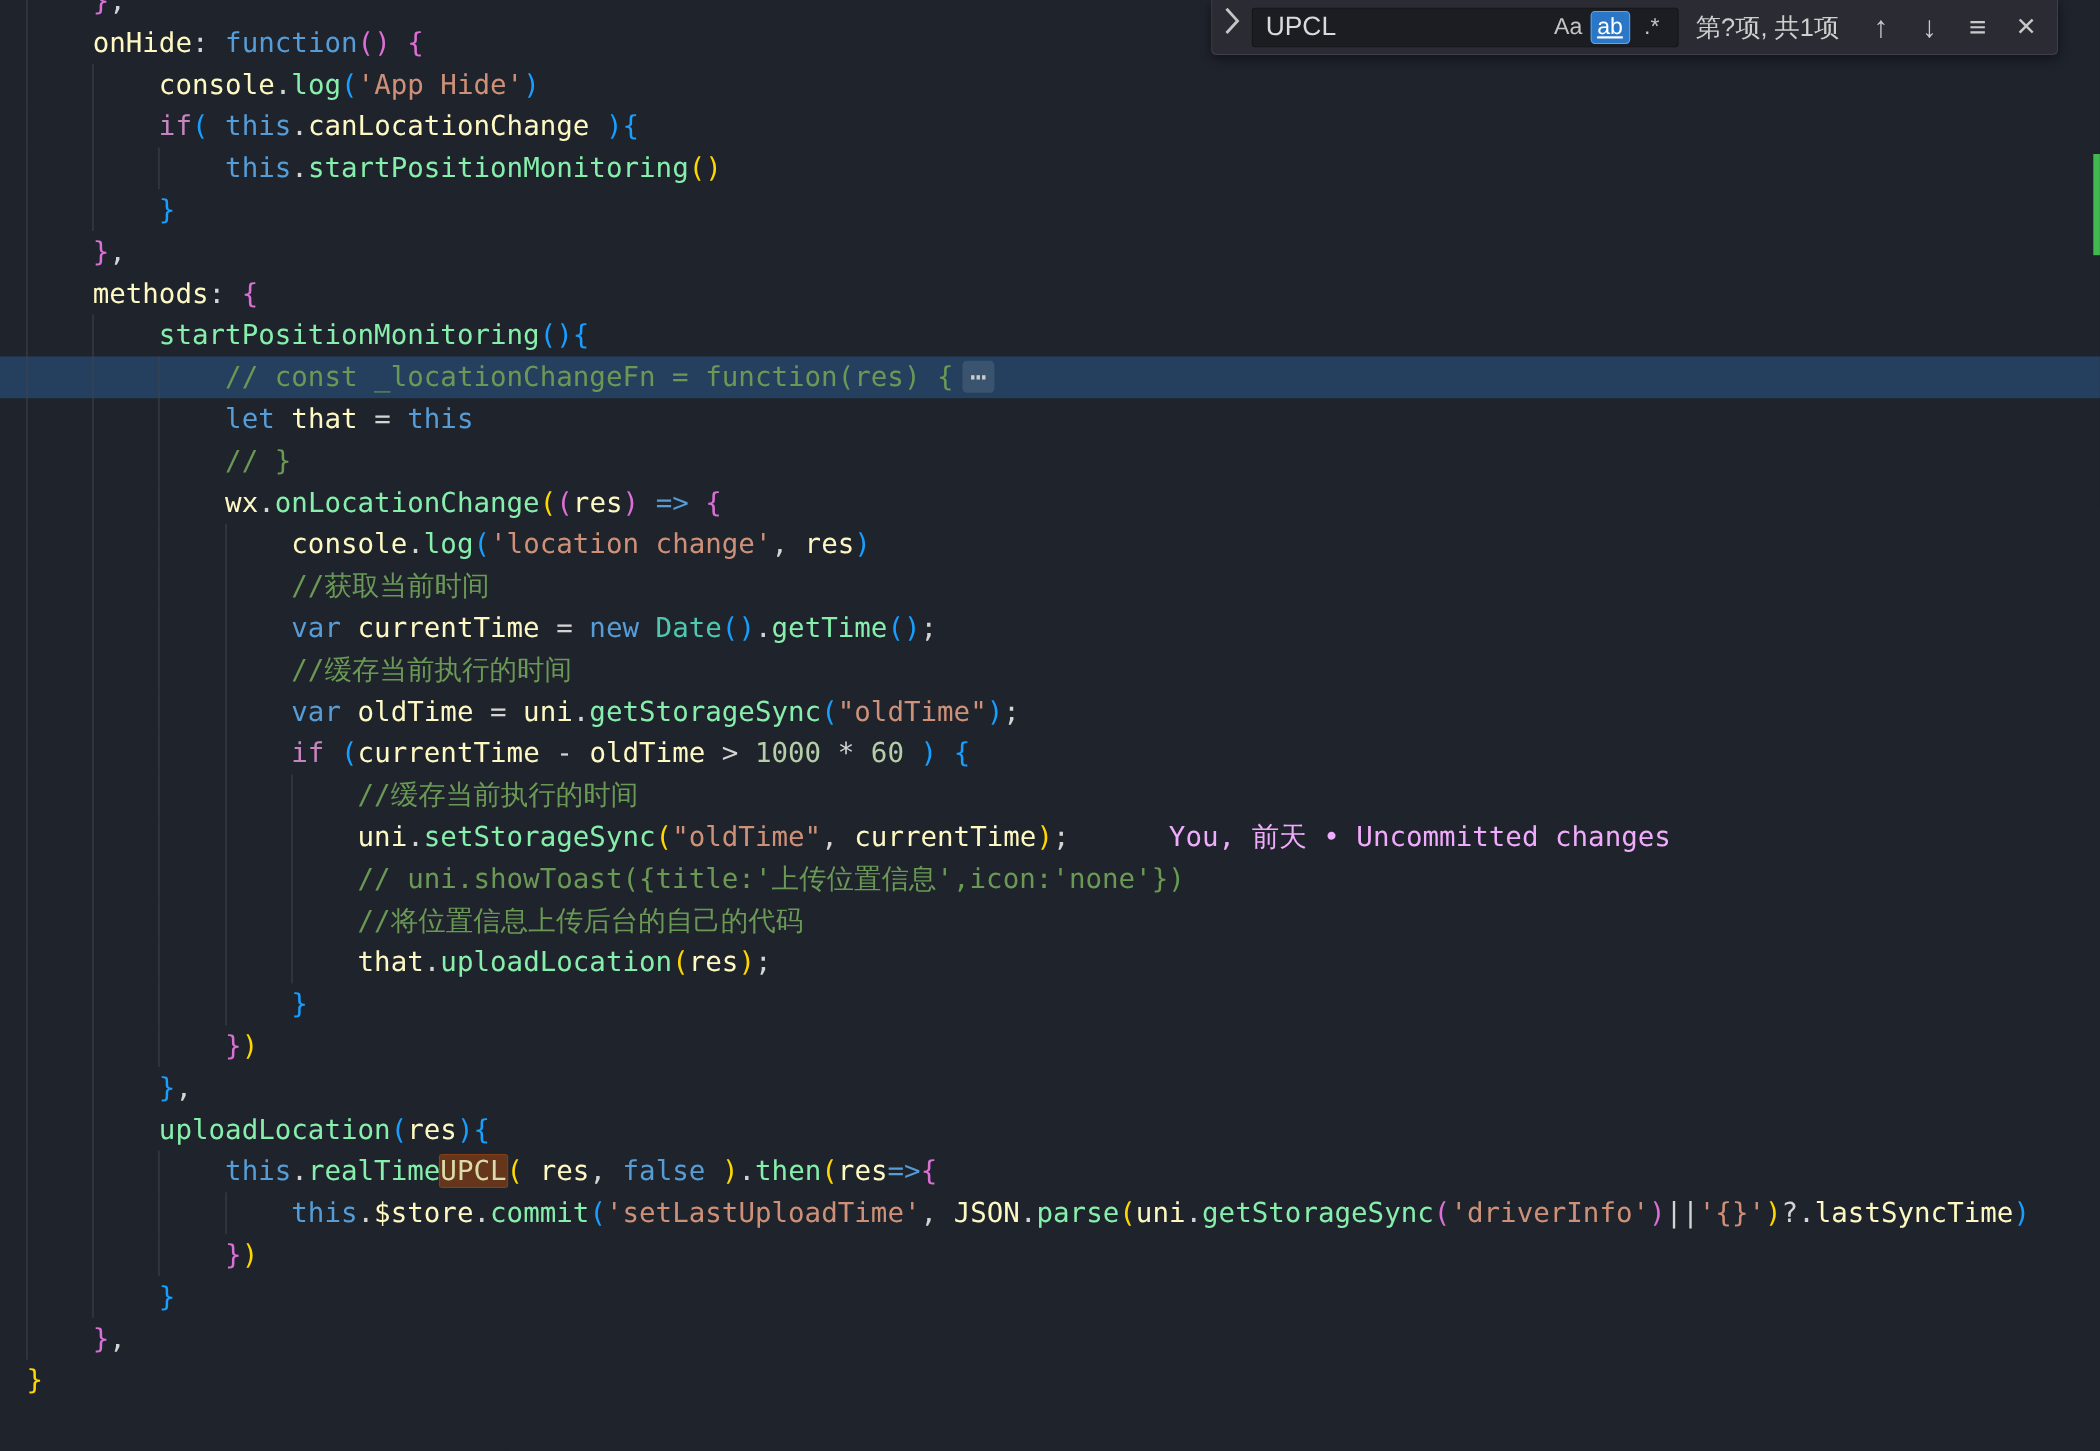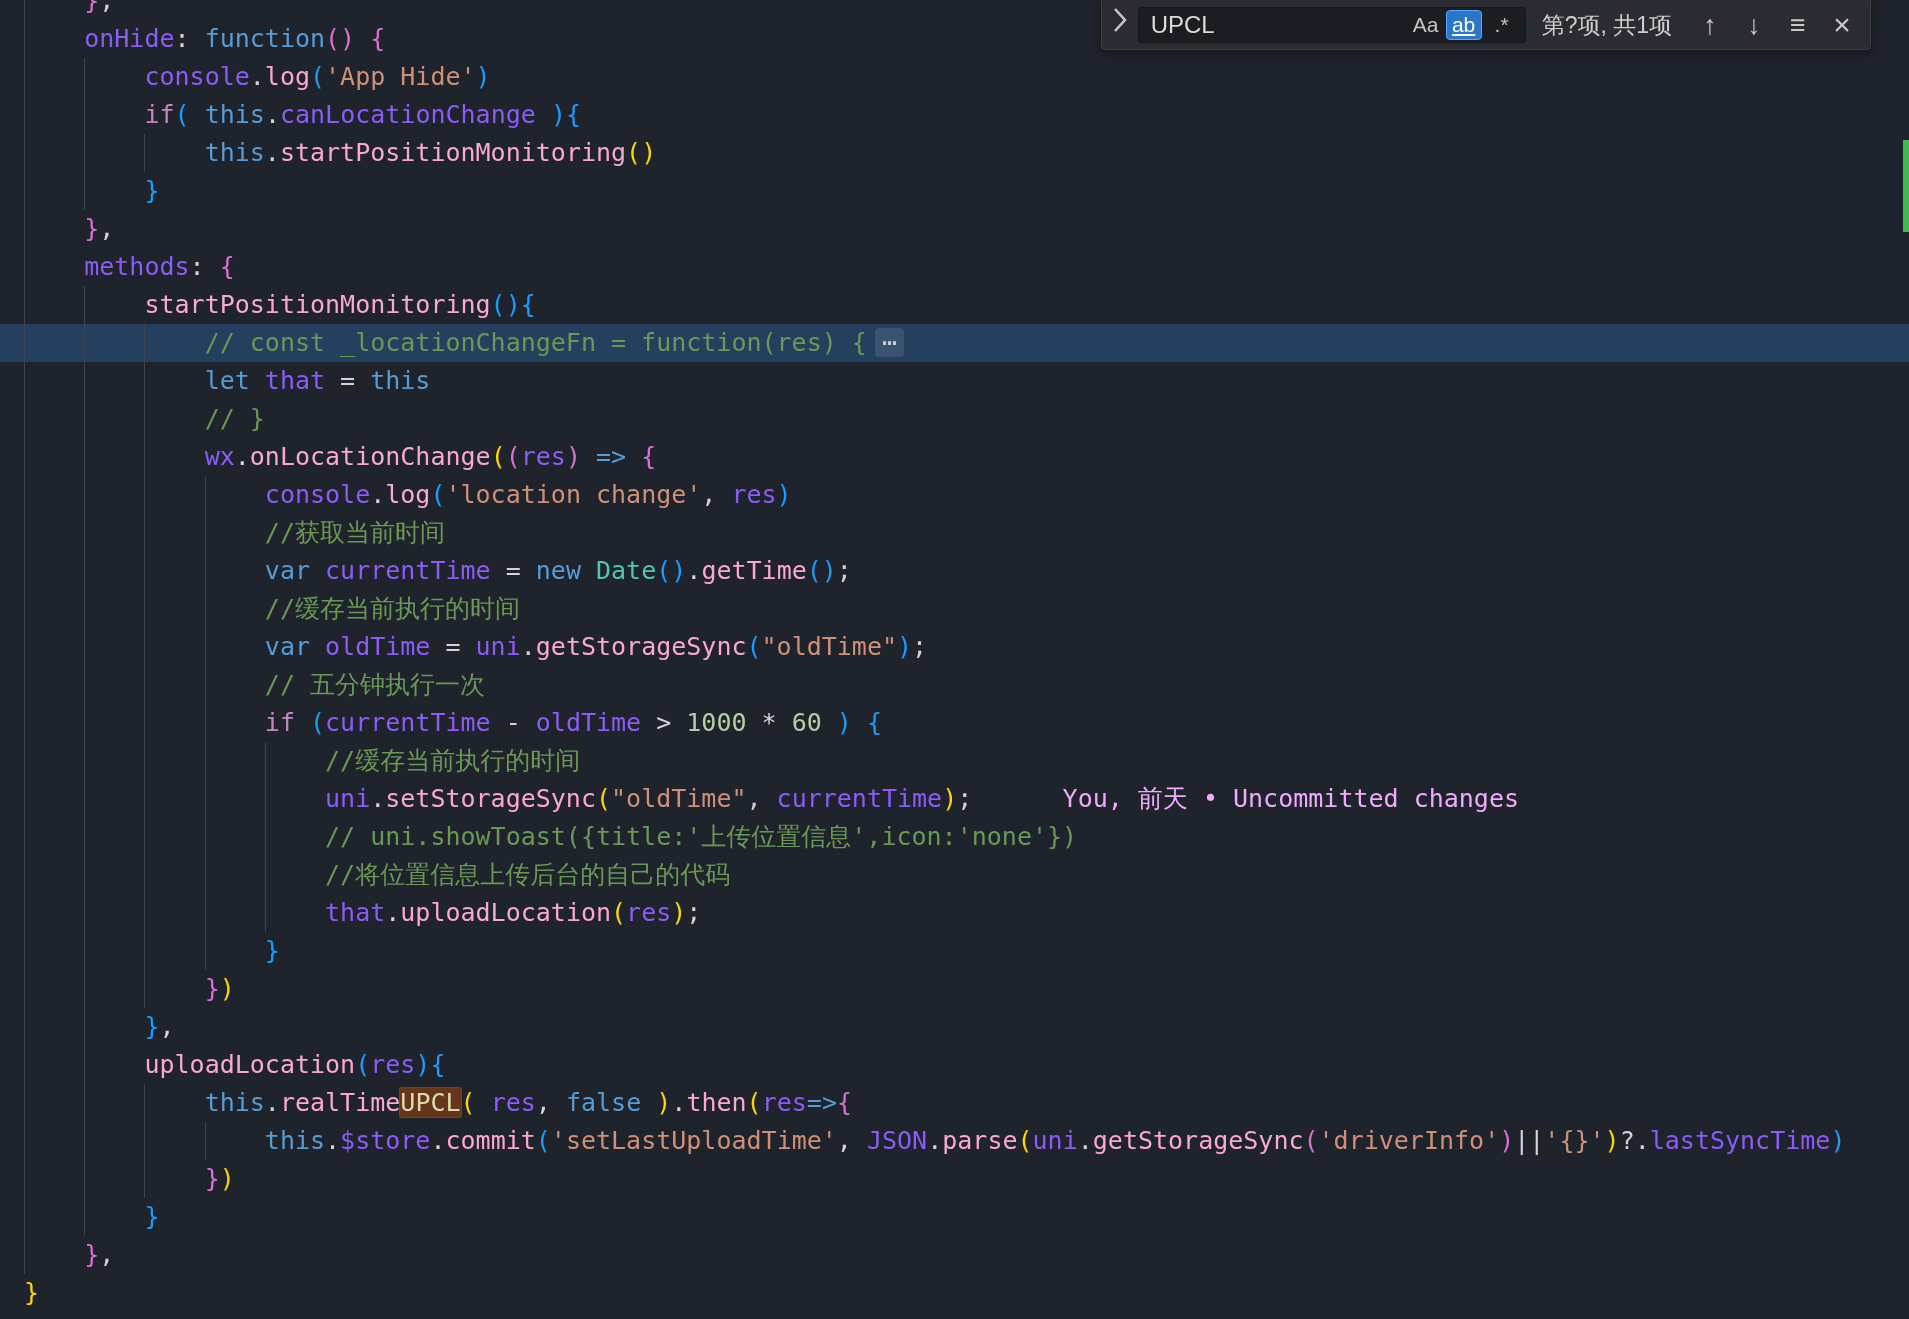--- a/index.html
+++ b/index.html
@@ -14,22 +14,22 @@
     overflow:hidden;
   }
   .code { position:absolute; top:-18px; left:0; right:0; }
   .line { position:relative; height:38px; padding-left:24px; white-space:pre; }
   .line.hl { background:#24405e; }
   .guide { position:absolute; top:0; bottom:0; width:1px; background:#3d434f; }
 
   .t-pl  { color:#d4d4d4; }
   .t-kw  { color:#569cd6; }
   .t-ctl { color:#c586c0; }
-  .t-vr  { color:#8b5cf6; }
-  .t-fn  { color:#f9a8d4; }
+  .t-vr  { color:#fef9c3; }
+  .t-fn  { color:#86efac; }
   .t-st  { color:#ce9178; }
   .t-nm  { color:#b5cea8; }
   .t-cm  { color:#6a9955; }
   .t-cls { color:#4ec9b0; }
   .t-b1  { color:#ffd700; }
   .t-b2  { color:#da70d6; }
   .t-b3  { color:#179fff; }
   .t-fold { color:#cccccc; background:rgba(255,255,255,.10); border-radius:4px; padding:0 7px; margin-left:8px; }
   .t-match { color:#dcdcaa; background:rgba(234,92,0,.35); box-shadow:0 0 0 1px rgba(234,92,0,.5); border-radius:2px; }
   .blame { color:#f0abfc; margin-left:6ch; }
@@ -82,21 +82,20 @@
       <div class="line"><span class="guide" style="left: calc(0ch + 24px);"></span><span class="guide" style="left: calc(4ch + 24px);"></span><span class="t-pl">        </span><span class="t-fn">startPositionMonitoring</span><span class="t-b3">()</span><span class="t-b3">{</span></div>
       <div class="line hl"><span class="guide" style="left: calc(0ch + 24px);"></span><span class="guide" style="left: calc(4ch + 24px);"></span><span class="guide" style="left: calc(8ch + 24px);"></span><span class="t-pl">            </span><span class="t-cm">// const _locationChangeFn = function(res) {</span><span class="t-fold">⋯</span></div>
       <div class="line"><span class="guide" style="left: calc(0ch + 24px);"></span><span class="guide" style="left: calc(4ch + 24px);"></span><span class="guide" style="left: calc(8ch + 24px);"></span><span class="t-pl">            </span><span class="t-kw">let</span><span class="t-pl"> </span><span class="t-vr">that</span><span class="t-pl"> = </span><span class="t-kw">this</span></div>
       <div class="line"><span class="guide" style="left: calc(0ch + 24px);"></span><span class="guide" style="left: calc(4ch + 24px);"></span><span class="guide" style="left: calc(8ch + 24px);"></span><span class="t-pl">            </span><span class="t-cm">// }</span></div>
       <div class="line"><span class="guide" style="left: calc(0ch + 24px);"></span><span class="guide" style="left: calc(4ch + 24px);"></span><span class="guide" style="left: calc(8ch + 24px);"></span><span class="t-pl">            </span><span class="t-vr">wx</span><span class="t-pl">.</span><span class="t-fn">onLocationChange</span><span class="t-b1">(</span><span class="t-b2">(</span><span class="t-vr">res</span><span class="t-b2">)</span><span class="t-pl"> </span><span class="t-kw">=&gt;</span><span class="t-pl"> </span><span class="t-b2">{</span></div>
       <div class="line"><span class="guide" style="left: calc(0ch + 24px);"></span><span class="guide" style="left: calc(4ch + 24px);"></span><span class="guide" style="left: calc(8ch + 24px);"></span><span class="guide" style="left: calc(12ch + 24px);"></span><span class="t-pl">                </span><span class="t-vr">console</span><span class="t-pl">.</span><span class="t-fn">log</span><span class="t-b3">(</span><span class="t-st">'location change'</span><span class="t-pl">, </span><span class="t-vr">res</span><span class="t-b3">)</span></div>
       <div class="line"><span class="guide" style="left: calc(0ch + 24px);"></span><span class="guide" style="left: calc(4ch + 24px);"></span><span class="guide" style="left: calc(8ch + 24px);"></span><span class="guide" style="left: calc(12ch + 24px);"></span><span class="t-pl">                </span><span class="t-cm">//获取当前时间</span></div>
       <div class="line"><span class="guide" style="left: calc(0ch + 24px);"></span><span class="guide" style="left: calc(4ch + 24px);"></span><span class="guide" style="left: calc(8ch + 24px);"></span><span class="guide" style="left: calc(12ch + 24px);"></span><span class="t-pl">                </span><span class="t-kw">var</span><span class="t-pl"> </span><span class="t-vr">currentTime</span><span class="t-pl"> = </span><span class="t-kw">new</span><span class="t-pl"> </span><span class="t-cls">Date</span><span class="t-b3">()</span><span class="t-pl">.</span><span class="t-fn">getTime</span><span class="t-b3">()</span><span class="t-pl">;</span></div>
       <div class="line"><span class="guide" style="left: calc(0ch + 24px);"></span><span class="guide" style="left: calc(4ch + 24px);"></span><span class="guide" style="left: calc(8ch + 24px);"></span><span class="guide" style="left: calc(12ch + 24px);"></span><span class="t-pl">                </span><span class="t-cm">//缓存当前执行的时间</span></div>
       <div class="line"><span class="guide" style="left: calc(0ch + 24px);"></span><span class="guide" style="left: calc(4ch + 24px);"></span><span class="guide" style="left: calc(8ch + 24px);"></span><span class="guide" style="left: calc(12ch + 24px);"></span><span class="t-pl">                </span><span class="t-kw">var</span><span class="t-pl"> </span><span class="t-vr">oldTime</span><span class="t-pl"> = </span><span class="t-vr">uni</span><span class="t-pl">.</span><span class="t-fn">getStorageSync</span><span class="t-b3">(</span><span class="t-st">"oldTime"</span><span class="t-b3">)</span><span class="t-pl">;</span></div>
-      <div class="line"><span class="guide" style="left: calc(0ch + 24px);"></span><span class="guide" style="left: calc(4ch + 24px);"></span><span class="guide" style="left: calc(8ch + 24px);"></span><span class="guide" style="left: calc(12ch + 24px);"></span><span class="t-pl">                </span><span class="t-cm">// 五分钟执行一次</span></div>
       <div class="line"><span class="guide" style="left: calc(0ch + 24px);"></span><span class="guide" style="left: calc(4ch + 24px);"></span><span class="guide" style="left: calc(8ch + 24px);"></span><span class="guide" style="left: calc(12ch + 24px);"></span><span class="t-pl">                </span><span class="t-ctl">if</span><span class="t-pl"> </span><span class="t-b3">(</span><span class="t-vr">currentTime</span><span class="t-pl"> - </span><span class="t-vr">oldTime</span><span class="t-pl"> &gt; </span><span class="t-nm">1000</span><span class="t-pl"> * </span><span class="t-nm">60</span><span class="t-pl"> </span><span class="t-b3">)</span><span class="t-pl"> </span><span class="t-b3">{</span></div>
       <div class="line"><span class="guide" style="left: calc(0ch + 24px);"></span><span class="guide" style="left: calc(4ch + 24px);"></span><span class="guide" style="left: calc(8ch + 24px);"></span><span class="guide" style="left: calc(12ch + 24px);"></span><span class="guide" style="left: calc(16ch + 24px);"></span><span class="t-pl">                    </span><span class="t-cm">//缓存当前执行的时间</span></div>
       <div class="line"><span class="guide" style="left: calc(0ch + 24px);"></span><span class="guide" style="left: calc(4ch + 24px);"></span><span class="guide" style="left: calc(8ch + 24px);"></span><span class="guide" style="left: calc(12ch + 24px);"></span><span class="guide" style="left: calc(16ch + 24px);"></span><span class="t-pl">                    </span><span class="t-vr">uni</span><span class="t-pl">.</span><span class="t-fn">setStorageSync</span><span class="t-b1">(</span><span class="t-st">"oldTime"</span><span class="t-pl">, </span><span class="t-vr">currentTime</span><span class="t-b1">)</span><span class="t-pl">;</span><span class="blame">You, 前天 • Uncommitted changes</span></div>
       <div class="line"><span class="guide" style="left: calc(0ch + 24px);"></span><span class="guide" style="left: calc(4ch + 24px);"></span><span class="guide" style="left: calc(8ch + 24px);"></span><span class="guide" style="left: calc(12ch + 24px);"></span><span class="guide" style="left: calc(16ch + 24px);"></span><span class="t-pl">                    </span><span class="t-cm">// uni.showToast({title:'上传位置信息',icon:'none'})</span></div>
       <div class="line"><span class="guide" style="left: calc(0ch + 24px);"></span><span class="guide" style="left: calc(4ch + 24px);"></span><span class="guide" style="left: calc(8ch + 24px);"></span><span class="guide" style="left: calc(12ch + 24px);"></span><span class="guide" style="left: calc(16ch + 24px);"></span><span class="t-pl">                    </span><span class="t-cm">//将位置信息上传后台的自己的代码</span></div>
       <div class="line"><span class="guide" style="left: calc(0ch + 24px);"></span><span class="guide" style="left: calc(4ch + 24px);"></span><span class="guide" style="left: calc(8ch + 24px);"></span><span class="guide" style="left: calc(12ch + 24px);"></span><span class="guide" style="left: calc(16ch + 24px);"></span><span class="t-pl">                    </span><span class="t-vr">that</span><span class="t-pl">.</span><span class="t-fn">uploadLocation</span><span class="t-b1">(</span><span class="t-vr">res</span><span class="t-b1">)</span><span class="t-pl">;</span></div>
       <div class="line"><span class="guide" style="left: calc(0ch + 24px);"></span><span class="guide" style="left: calc(4ch + 24px);"></span><span class="guide" style="left: calc(8ch + 24px);"></span><span class="guide" style="left: calc(12ch + 24px);"></span><span class="t-pl">                </span><span class="t-b3">}</span></div>
       <div class="line"><span class="guide" style="left: calc(0ch + 24px);"></span><span class="guide" style="left: calc(4ch + 24px);"></span><span class="guide" style="left: calc(8ch + 24px);"></span><span class="t-pl">            </span><span class="t-b2">}</span><span class="t-b1">)</span></div>
       <div class="line"><span class="guide" style="left: calc(0ch + 24px);"></span><span class="guide" style="left: calc(4ch + 24px);"></span><span class="t-pl">        </span><span class="t-b3">}</span><span class="t-pl">,</span></div>
       <div class="line"><span class="guide" style="left: calc(0ch + 24px);"></span><span class="guide" style="left: calc(4ch + 24px);"></span><span class="t-pl">        </span><span class="t-fn">uploadLocation</span><span class="t-b3">(</span><span class="t-vr">res</span><span class="t-b3">)</span><span class="t-b3">{</span></div>

